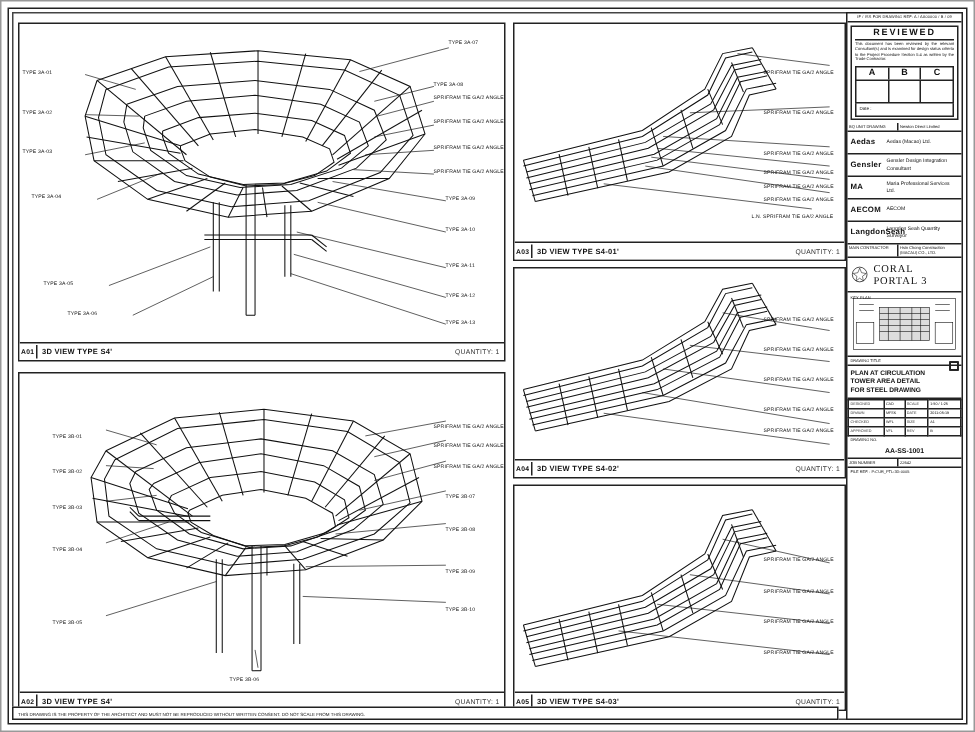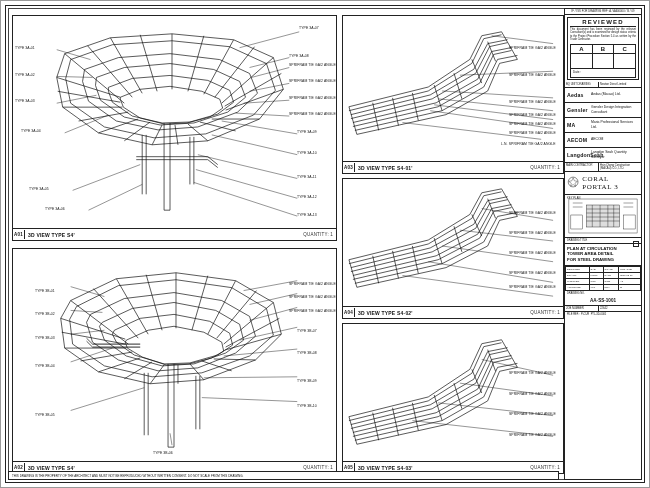--- a/index.html
+++ b/index.html
@@ -181,20 +181,21 @@
   .chk {
     width: 4px; height: 4px;
     border: 1px solid #222;
     position: absolute;
     right: 2px;
     top: 50%;
     transform: translateY(-50%);
   }
   .proj-logo {
     display: flex;
+    align-items: center;
     justify-content: center;
     gap: 3px;
     padding: 3px 2px;
     border-bottom: 1px solid #222;
   }
   .proj-logo .pname {
     font-size: 7px;
     letter-spacing: .6px;
     font-family: "Liberation Serif", serif;
   }

